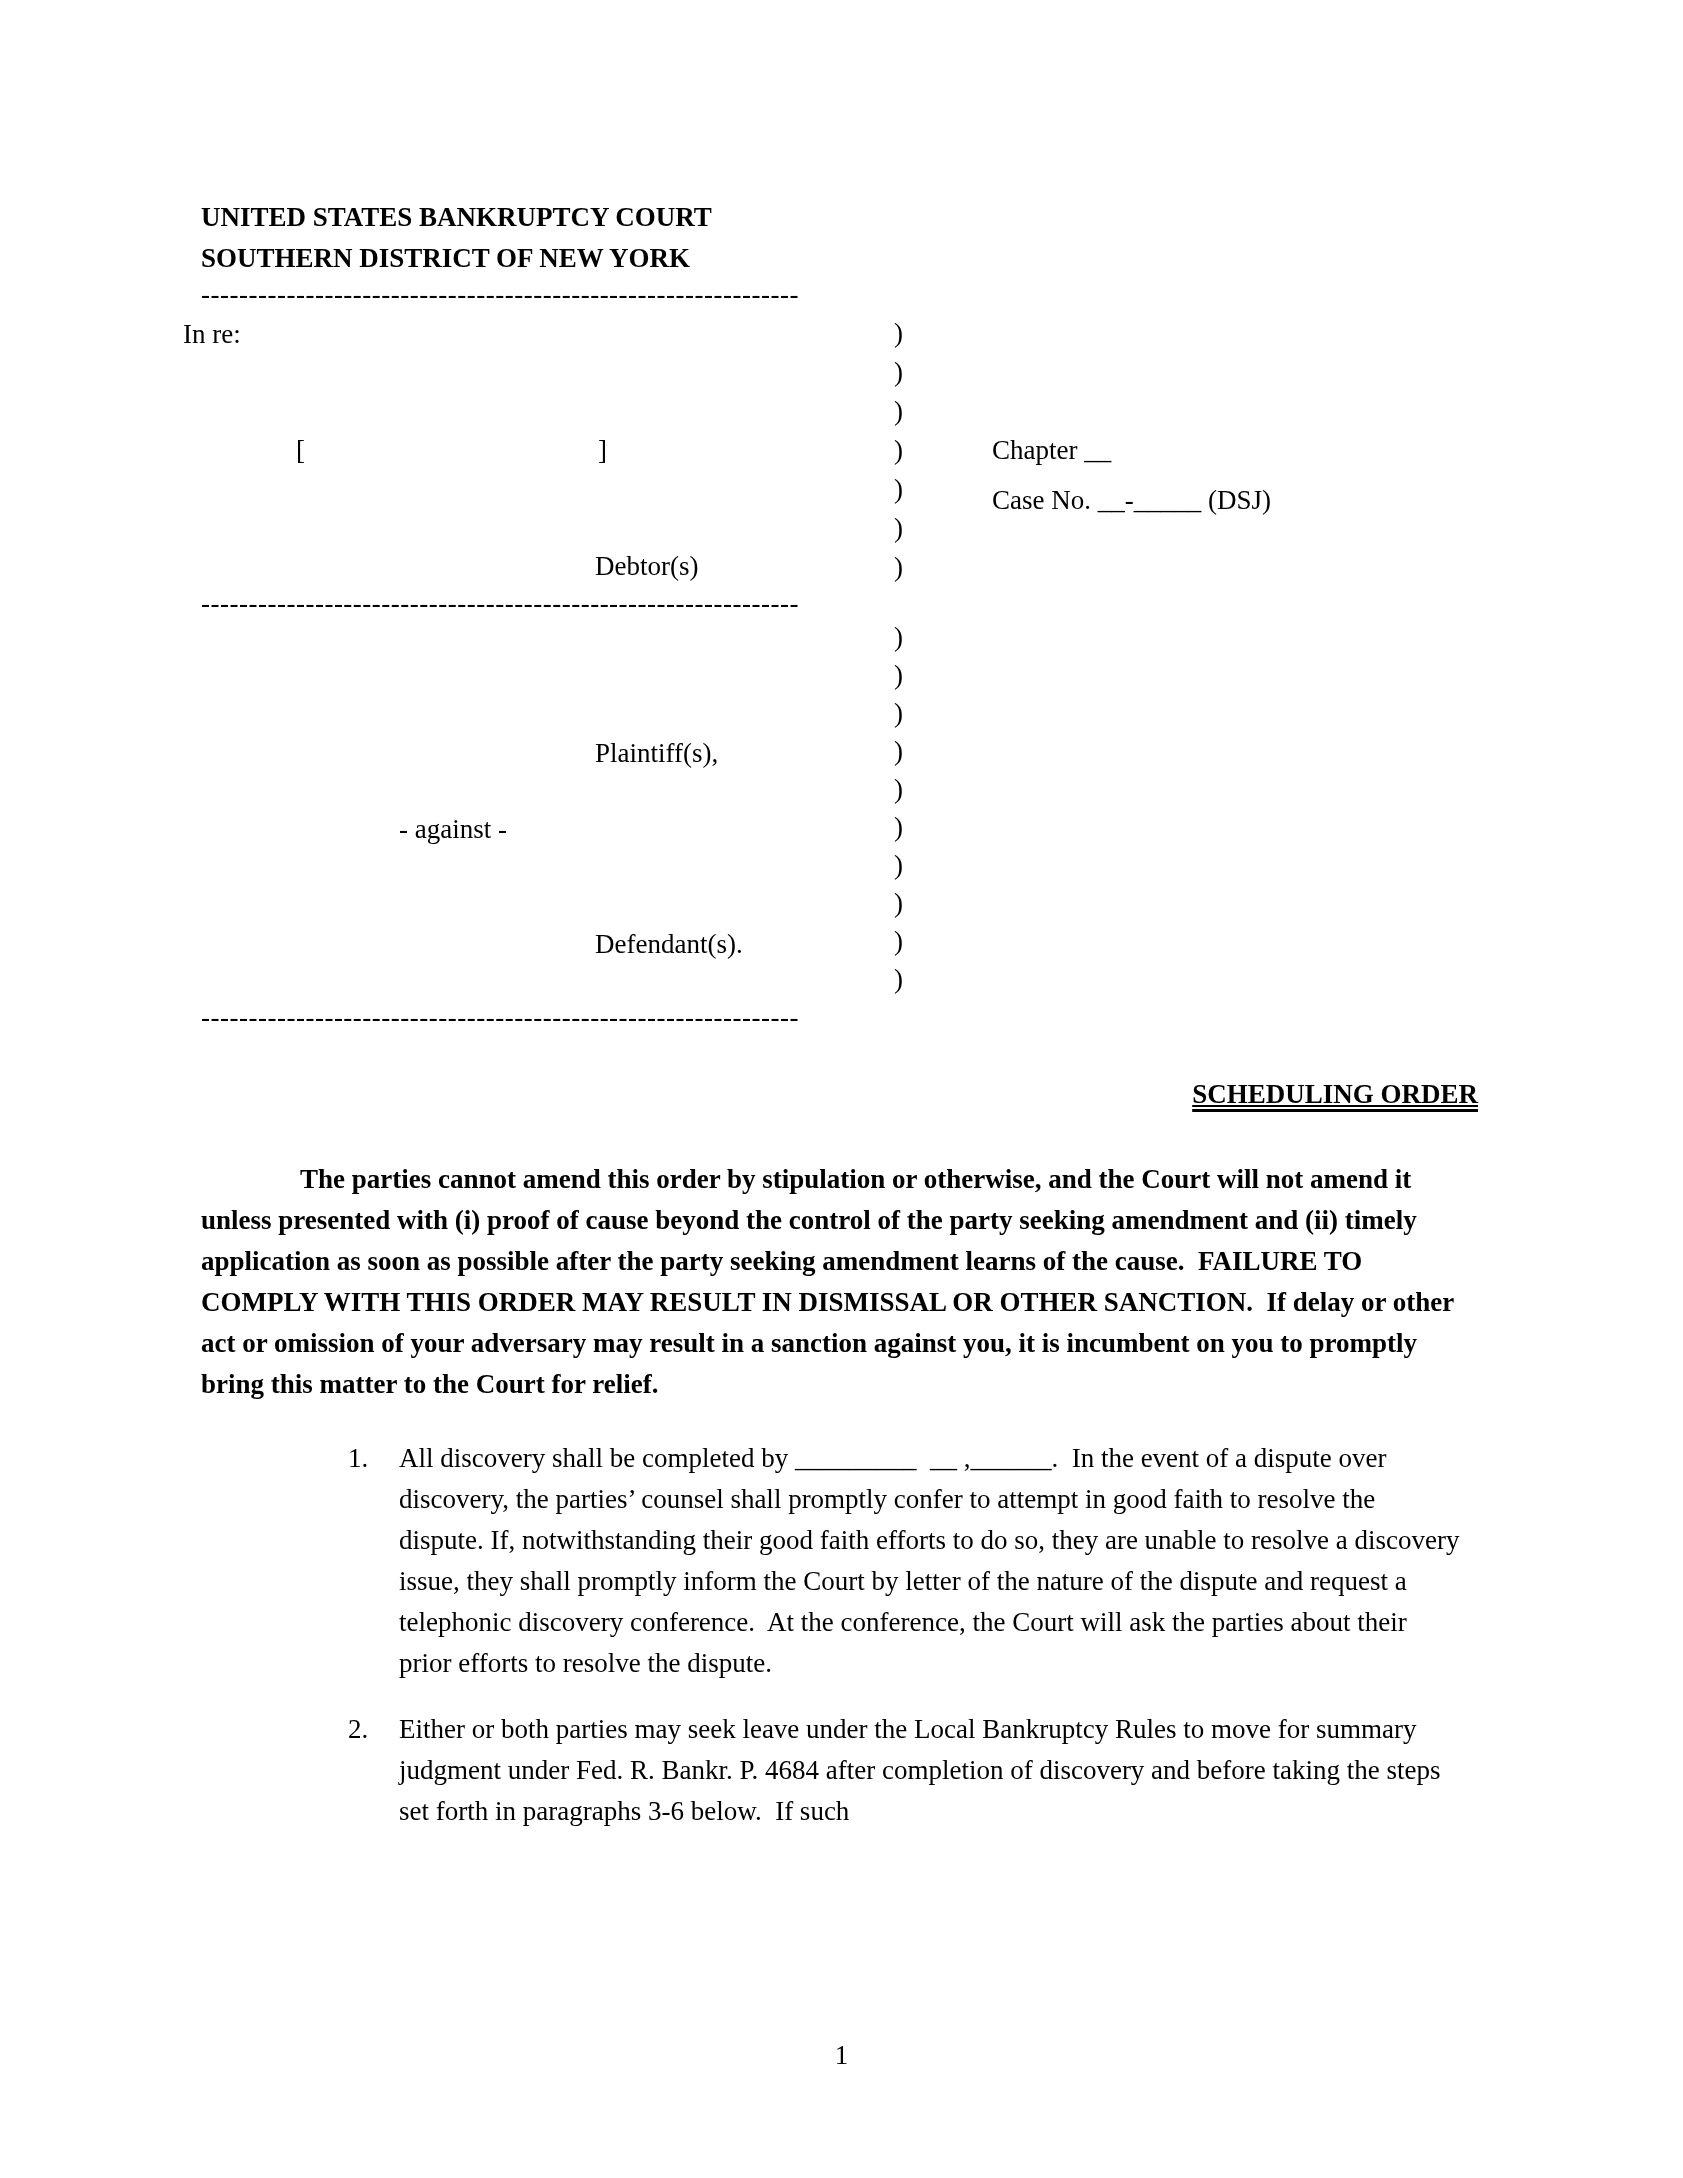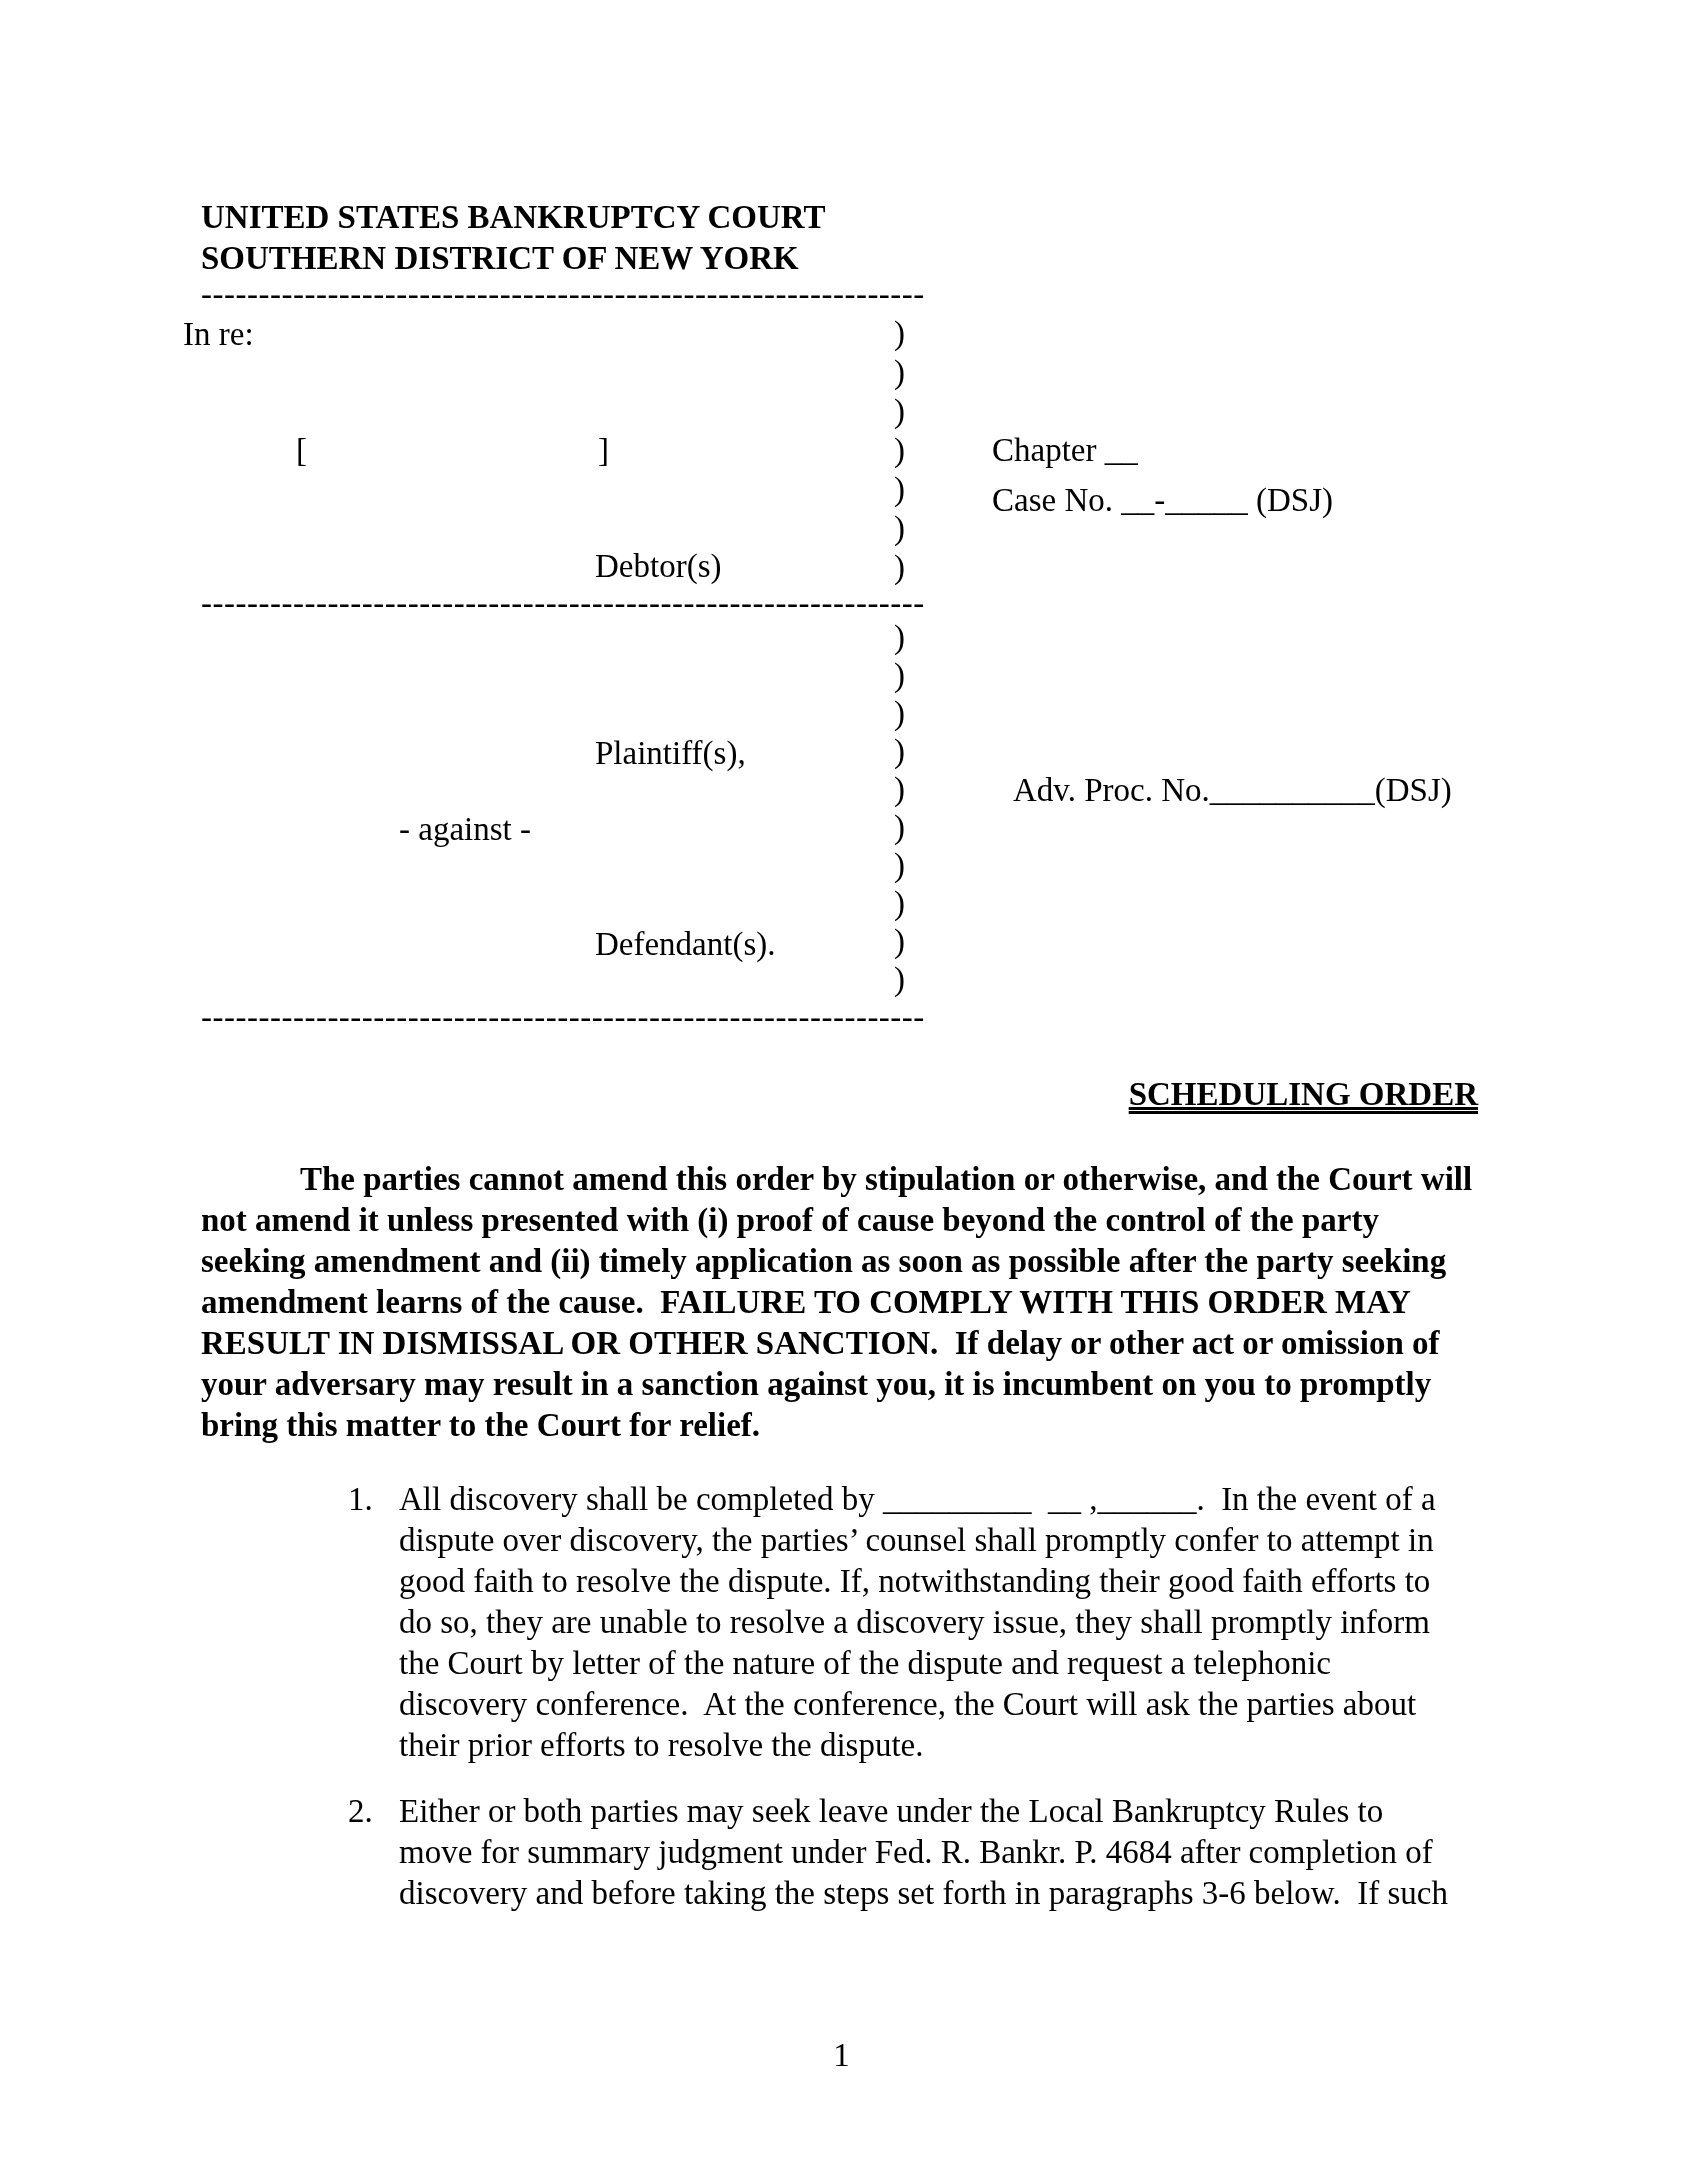--- a/index.html
+++ b/index.html
@@ -3,21 +3,21 @@
 <meta charset="utf-8">
 <style>
   * { margin:0; padding:0; box-sizing:border-box; }
   html,body { background:#ffffff; }
   .page {
     position:relative;
     width:1683px; height:2178px;
     background:#ffffff;
     color:#000000;
     font-family:"Liberation Serif","DejaVu Serif",serif;
-    font-size:33px;
+    font-size:27px;
     line-height:41px;
     overflow:hidden;
   }
   .abs { position:absolute; white-space:nowrap; }
   .bold { font-weight:bold; }
   .header { left:201px; top:197px; }
   .divider { left:201px; letter-spacing:0.5px; }
   .divider-1 { top:274px; }
   .divider-2 { top:583px; }
   .divider-3 { top:997px; }
@@ -104,21 +104,20 @@
 )
 )
 )
 )
 )
 )
 )
 )</div>
 
   <div class="abs plaintiff">Plaintiff(s),</div>
-  <div class="abs adv-proc">Adv. Proc. No.__________(DSJ)</div>
   <div class="abs against">- against -</div>
   <div class="abs defendant">Defendant(s).</div>
 
   <div class="abs divider divider-3">---------------------------------------------------------------</div>
 
   <div class="body-flow">
     <div class="title-row">
       <span class="title">SCHEDULING ORDER</span>
     </div>
 

